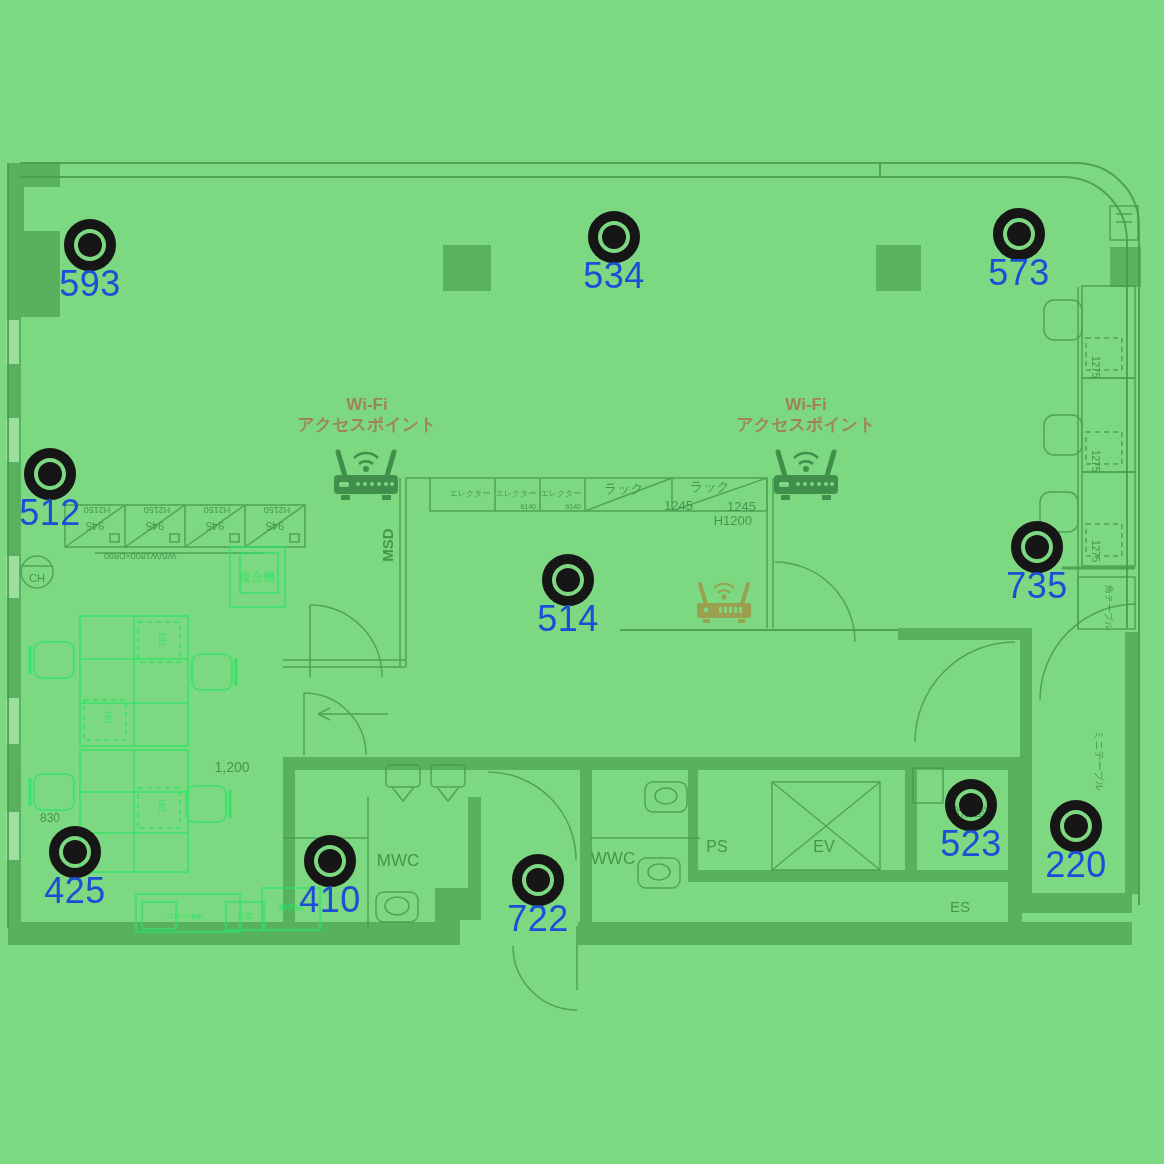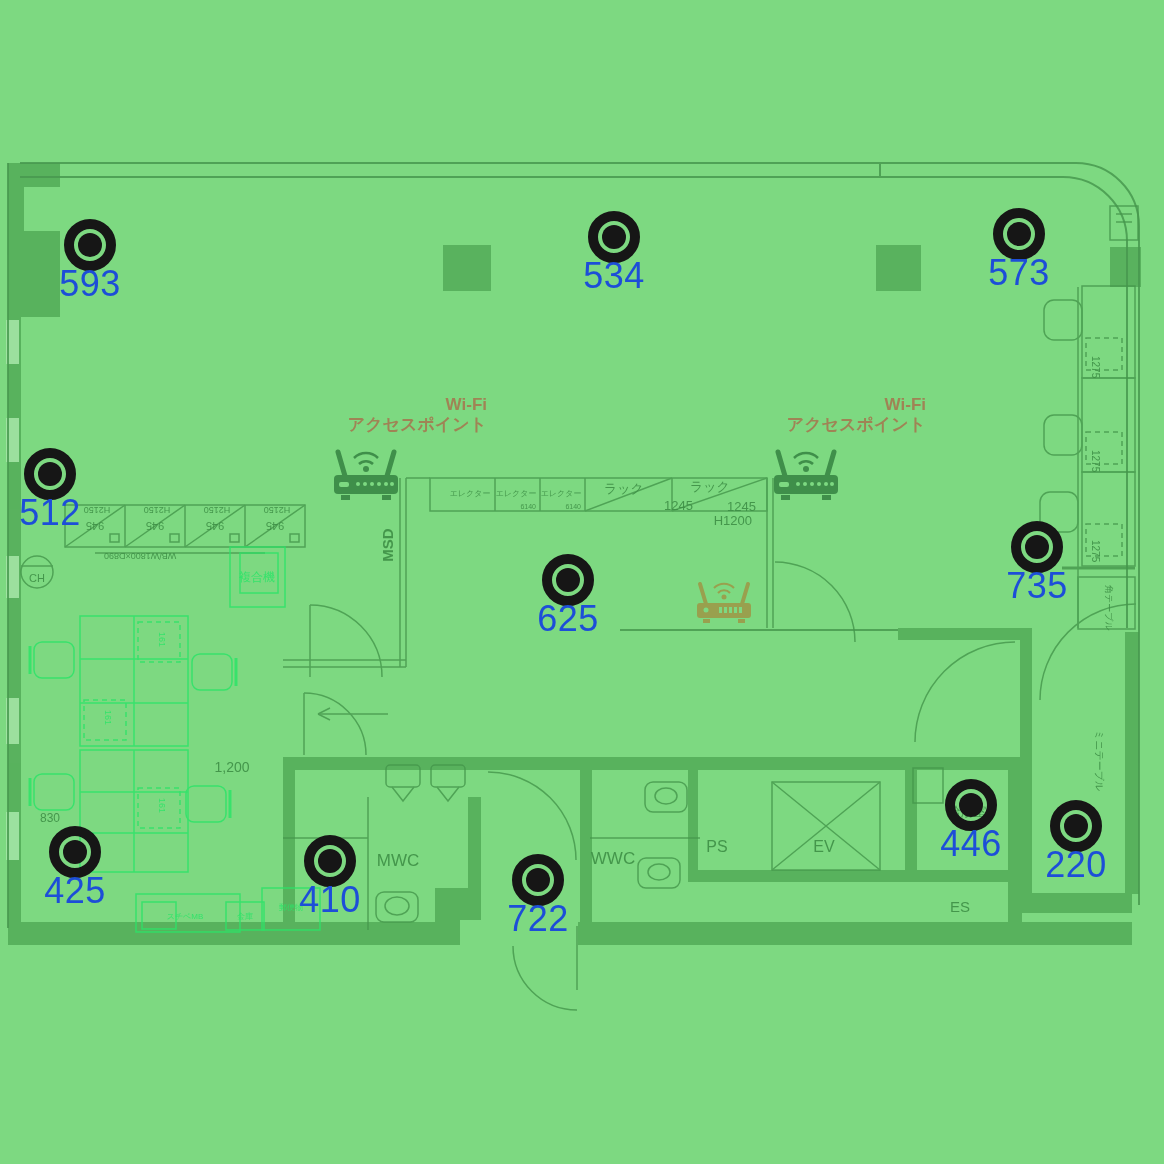--- a/index.html
+++ b/index.html
@@ -8,21 +8,21 @@
   #plan{position:absolute;left:0;top:0;}
   
   .marker{position:absolute;width:0;height:0;}
   .ring{position:absolute;left:-26px;top:-26px;width:52px;height:52px;border:10px solid #161616;
         border-radius:50%;box-sizing:border-box;}
   .dot{position:absolute;left:50%;top:50%;width:24px;height:24px;margin:-12px 0 0 -12px;
        background:#161616;border-radius:50%;}
   .mlabel{position:absolute;left:-70px;top:18px;width:140px;text-align:center;
           font-size:36px;color:#1d4ed8;letter-spacing:.5px;}
   
-  .ap-label{position:absolute;width:240px;margin-left:-120px;text-align:right;
+  .ap-label{position:absolute;width:240px;margin-left:-120px;text-align:center;
             font-size:17px;font-weight:bold;color:#a08355;line-height:20px;}
   .ap-label span{display:block;}
   .ap-icon{position:absolute;}
   text{font-family:"Liberation Sans","DejaVu Sans",sans-serif;}
 </style>
 </head>
 <body>
 
 <div id="stage">
 
@@ -340,21 +340,21 @@
     <div class="marker" style="left: 50px; top: 474px;">
     <div class="ring">
       <div class="dot"></div>
     </div>
     <div class="mlabel">512</div>
   </div>
     <div class="marker" style="left: 568px; top: 580px;">
     <div class="ring">
       <div class="dot"></div>
     </div>
-    <div class="mlabel">625</div>
+    <div class="mlabel">514</div>
   </div>
     <div class="marker" style="left: 1037px; top: 547px;">
     <div class="ring">
       <div class="dot"></div>
     </div>
     <div class="mlabel">735</div>
   </div>
     <div class="marker" style="left: 75px; top: 852px;">
     <div class="ring">
       <div class="dot"></div>
@@ -370,21 +370,21 @@
     <div class="marker" style="left: 538px; top: 880px;">
     <div class="ring">
       <div class="dot"></div>
     </div>
     <div class="mlabel">722</div>
   </div>
     <div class="marker" style="left: 971px; top: 805px;">
     <div class="ring">
       <div class="dot"></div>
     </div>
-    <div class="mlabel">446</div>
+    <div class="mlabel">523</div>
   </div>
     <div class="marker" style="left: 1076px; top: 826px;">
     <div class="ring">
       <div class="dot"></div>
     </div>
     <div class="mlabel">220</div>
   </div>
   </div>
 
 </body></html>

